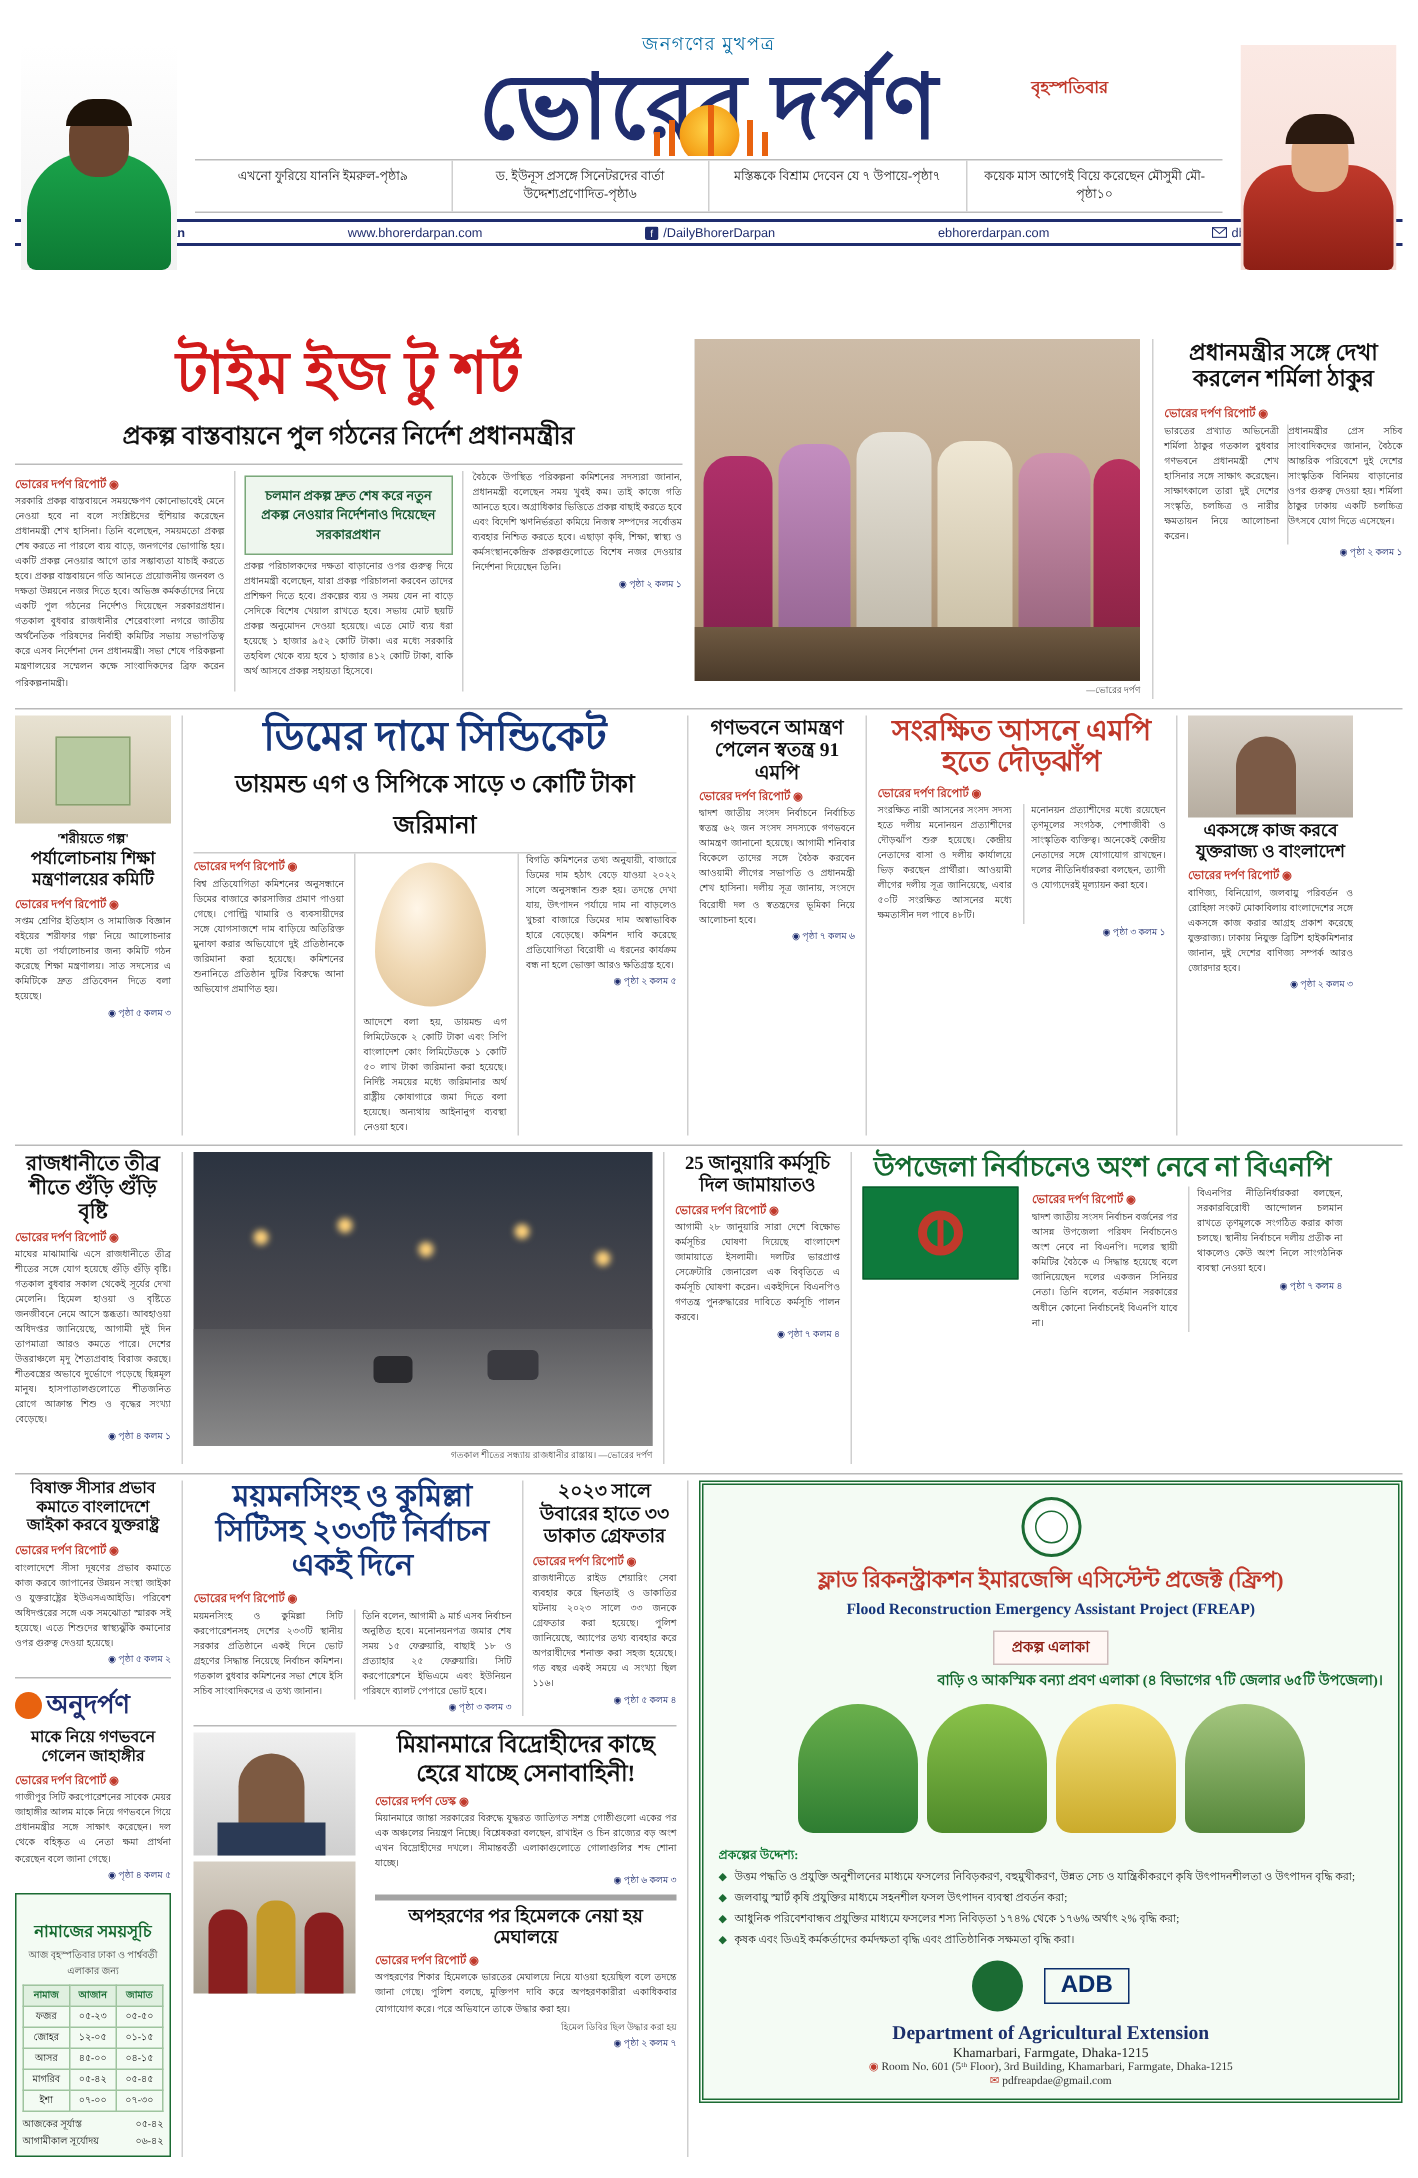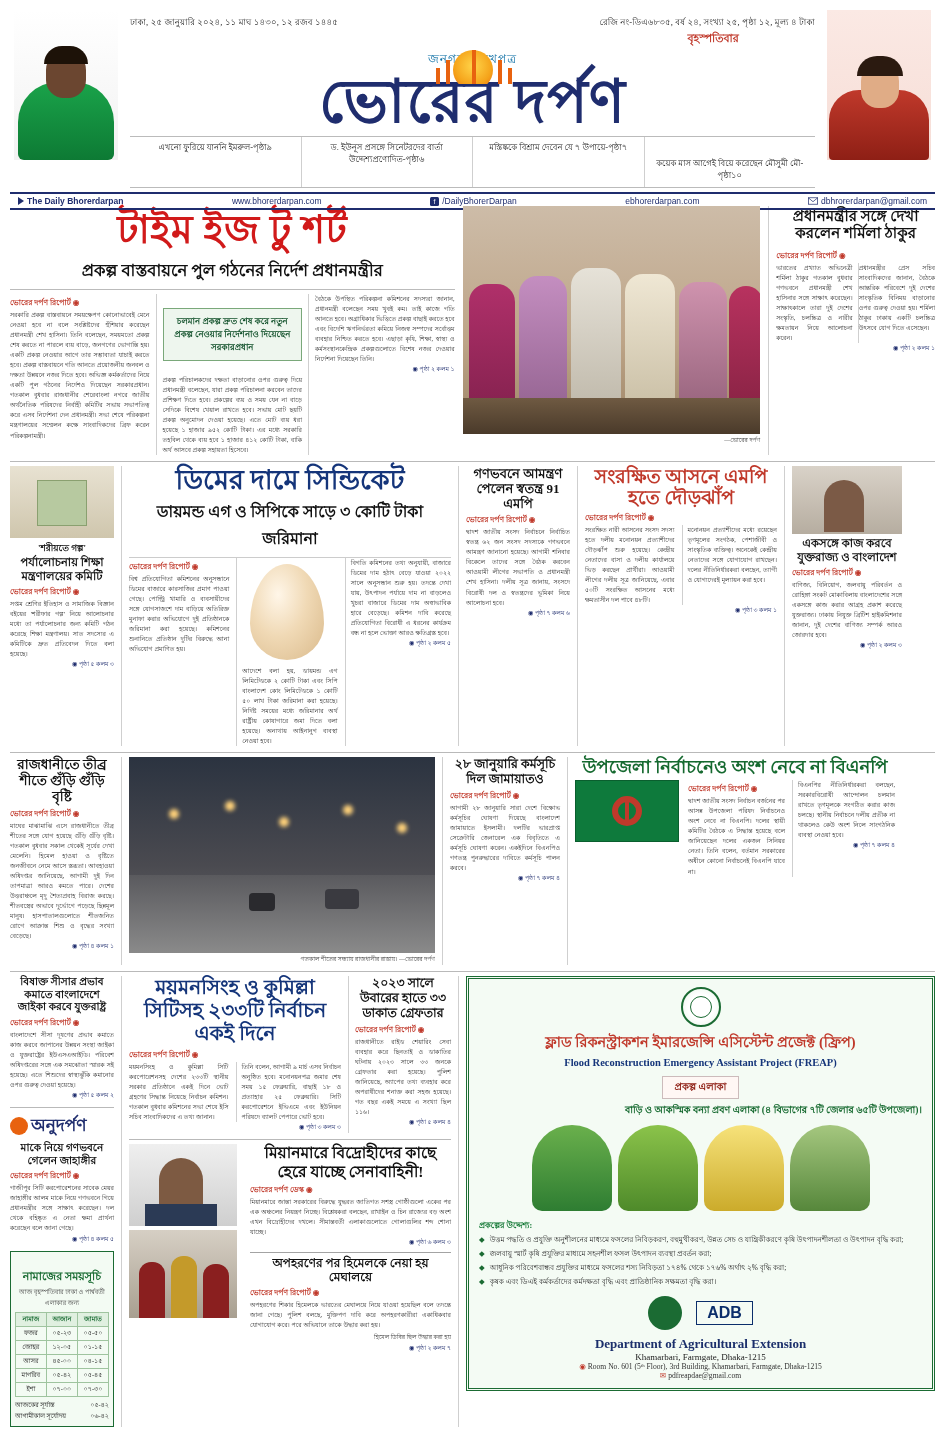--- a/index.html
+++ b/index.html
@@ -75,21 +75,21 @@
   
   .teasers {
     display: flex; border-top: 1px solid #bbb; border-bottom: 1px solid #bbb;
     margin: 4px 120px 0 120px;
   }
   .teaser {
     flex: 1; text-align: center; font-size: 8.4px; line-height: 1.45;
     padding: 5px 6px; color: #1a1a1a;
     border-right: 1px solid #cfcfcf;
   }
-  .teaser:last-child { border-right: 0; margin-top: 16px; }
+  .teaser:last-child { border-right: 0; }
 
   .infobar {
     display: flex; justify-content: space-between; align-items: center;
     border-top: 2px solid #1f2d6e; border-bottom: 2px solid #1f2d6e;
     margin-top: 4px; padding: 2px 8px; font-family: "Liberation Sans", sans-serif;
     font-size: 8.5px; color: #1f2d6e;
   }
   .infobar span { display: inline-flex; align-items: center; gap: 3px; }
   .tri { width: 0; height: 0; border-left: 6px solid #1f2d6e; border-top: 4px solid transparent; border-bottom: 4px solid transparent; }
   .byline { font-size: 7.6px; color: #c0392b; font-weight: bold; margin: 2px 0 1px; }
@@ -112,21 +112,21 @@
   }
   .sub-head {
     font-size: 16.5px; font-weight: bold; text-align: center; color: #111;
     padding: 5px 0 4px; border-bottom: 1px solid #bbb; margin-bottom: 4px;
   }
   .lead-cols { display: flex; gap: 6px; }
   .lead-col { flex: 1; }
   .pullbox {
     border: 1px solid #7aa87a; background: #eef6ee; color: #14532d;
     font-size: 8.6px; font-weight: bold; line-height: 1.5; text-align: center;
-    padding: 6px 5px; margin: 14px 0;
+    padding: 6px 5px; margin: 3px 0;
   }
   .lead-photo { width: 300px; }
   .photo {
     background: #d8d8d8; position: relative; overflow: hidden;
   }
   .cap { font-size: 6px; color: #444; text-align: right; padding-top: 1px; }
 
   .rail { width: 168px; }
   .rail-head { font-size: 15px; font-weight: bold; line-height: 1.15; text-align: center; padding: 2px 0 4px; }
   .rail-cols { display:flex; gap:5px; }
@@ -210,24 +210,20 @@
       <div class="p-hair"></div>
     </div>
 
     <div class="portrait right">
       <div class="p-right-bg"></div>
       <div class="p-saree"></div>
       <div class="p-face2"></div>
       <div class="p-hair2"></div>
     </div>
 
-    <div class="dateline">
-      <span>ঢাকা, ২৫ জানুয়ারি ২০২৪, ১১ মাঘ ১৪৩০, ১২ রজব ১৪৪৫</span>
-      <span>রেজি নং-ডিএ৬৮৩৫, বর্ষ ২৪, সংখ্যা ২৫, পৃষ্ঠা ১২, মূল্য ৪ টাকা</span>
-    </div>
 
     <div class="sun">
       <div class="disc"></div>
       <div class="ray" style="left:6px;height:16px;"></div>
       <div class="ray" style="left:16px;height:24px;"></div>
       <div class="ray" style="left:42px;height:34px;"></div>
       <div class="ray" style="left:68px;height:24px;"></div>
       <div class="ray" style="left:78px;height:16px;"></div>
     </div>
 
@@ -395,21 +391,21 @@
         <div class="lightA" style="left:150px;top:60px"></div>
         <div class="lightA" style="left:214px;top:48px"></div>
         <div class="lightA" style="left:268px;top:66px"></div>
         <div style="position:absolute;left:120px;bottom:42px;width:26px;height:18px;background:#2a2a2e;border-radius:4px"></div>
         <div style="position:absolute;left:196px;bottom:44px;width:34px;height:20px;background:#3a3a40;border-radius:4px"></div>
       </div>
       <div class="cap">গতকাল শীতের সন্ধ্যায় রাজধানীর রাস্তায়।  —ভোরের দর্পণ</div>
     </div>
 
     <div class="vline" style="width:118px;padding-left:7px">
-      <div style="font-size:12.5px;font-weight:bold;text-align:center;line-height:1.18">২৮ জানুয়ারি কর্মসূচি দিল জামায়াতও</div>
+      <div style="font-size:12.5px;font-weight:bold;text-align:center;line-height:1.18">25 জানুয়ারি কর্মসূচি দিল জামায়াতও</div>
       <div class="byline">ভোরের দর্পণ রিপোর্ট ◉</div>
       <div class="body-text">আগামী ২৮ জানুয়ারি সারা দেশে বিক্ষোভ কর্মসূচির ঘোষণা দিয়েছে বাংলাদেশ জামায়াতে ইসলামী। দলটির ভারপ্রাপ্ত সেক্রেটারি জেনারেল এক বিবৃতিতে এ কর্মসূচি ঘোষণা করেন। একইদিনে বিএনপিও গণতন্ত্র পুনরুদ্ধারের দাবিতে কর্মসূচি পালন করবে।</div>
       <div class="cont">◉ পৃষ্ঠা ৭ কলম ৪</div>
     </div>
 
     <div class="vline" style="width:328px;padding-left:7px">
       <div class="green-head">উপজেলা নির্বাচনেও অংশ নেবে না বিএনপি</div>
       <div class="row" style="margin-top:3px">
         <div style="width:106px">
           <div class="flagbox">
@@ -527,21 +523,21 @@
             <div style="position:absolute;left:10px;bottom:0;width:26px;height:56px;background:#8a1f1f;border-radius:12px 12px 0 0"></div>
             <div style="position:absolute;left:42px;bottom:0;width:26px;height:62px;background:#c49a2a;border-radius:12px 12px 0 0"></div>
             <div style="position:absolute;left:74px;bottom:0;width:26px;height:54px;background:#8a1f1f;border-radius:12px 12px 0 0"></div>
           </div>
         </div>
         <div style="flex:1;padding-left:6px">
           <div style="font-size:15.5px;font-weight:bold;text-align:center;line-height:1.18">মিয়ানমারে বিদ্রোহীদের কাছে হেরে যাচ্ছে সেনাবাহিনী!</div>
           <div class="byline">ভোরের দর্পণ ডেস্ক ◉</div>
           <div class="body-text">মিয়ানমারে জান্তা সরকারের বিরুদ্ধে যুদ্ধরত জাতিগত সশস্ত্র গোষ্ঠীগুলো একের পর এক অঞ্চলের নিয়ন্ত্রণ নিচ্ছে। বিশ্লেষকরা বলছেন, রাখাইন ও চিন রাজ্যের বড় অংশ এখন বিদ্রোহীদের দখলে। সীমান্তবর্তী এলাকাগুলোতে গোলাগুলির শব্দ শোনা যাচ্ছে।</div>
           <div class="cont">◉ পৃষ্ঠা ৬ কলম ৩</div>
-          <div style="margin-top:4px;border-top:1px solid #a3a3a3;padding-top:3px">
+          <div style="margin-top:4px;border-top:4px solid #a3a3a3;padding-top:3px">
             <div style="font-size:12px;font-weight:bold;text-align:center;line-height:1.18">অপহরণের পর হিমেলকে নেয়া হয় মেঘালয়ে</div>
             <div class="byline">ভোরের দর্পণ রিপোর্ট ◉</div>
             <div class="body-text">অপহরণের শিকার হিমেলকে ভারতের মেঘালয়ে নিয়ে যাওয়া হয়েছিল বলে তদন্তে জানা গেছে। পুলিশ বলছে, মুক্তিপণ দাবি করে অপহরণকারীরা একাধিকবার যোগাযোগ করে। পরে অভিযানে তাকে উদ্ধার করা হয়।</div>
             <div class="cap">হিমেল ডিবির ছিল উদ্ধার করা হয়</div>
             <div class="cont">◉ পৃষ্ঠা ২ কলম ৭</div>
           </div>
         </div>
       </div>
     </div>
 

